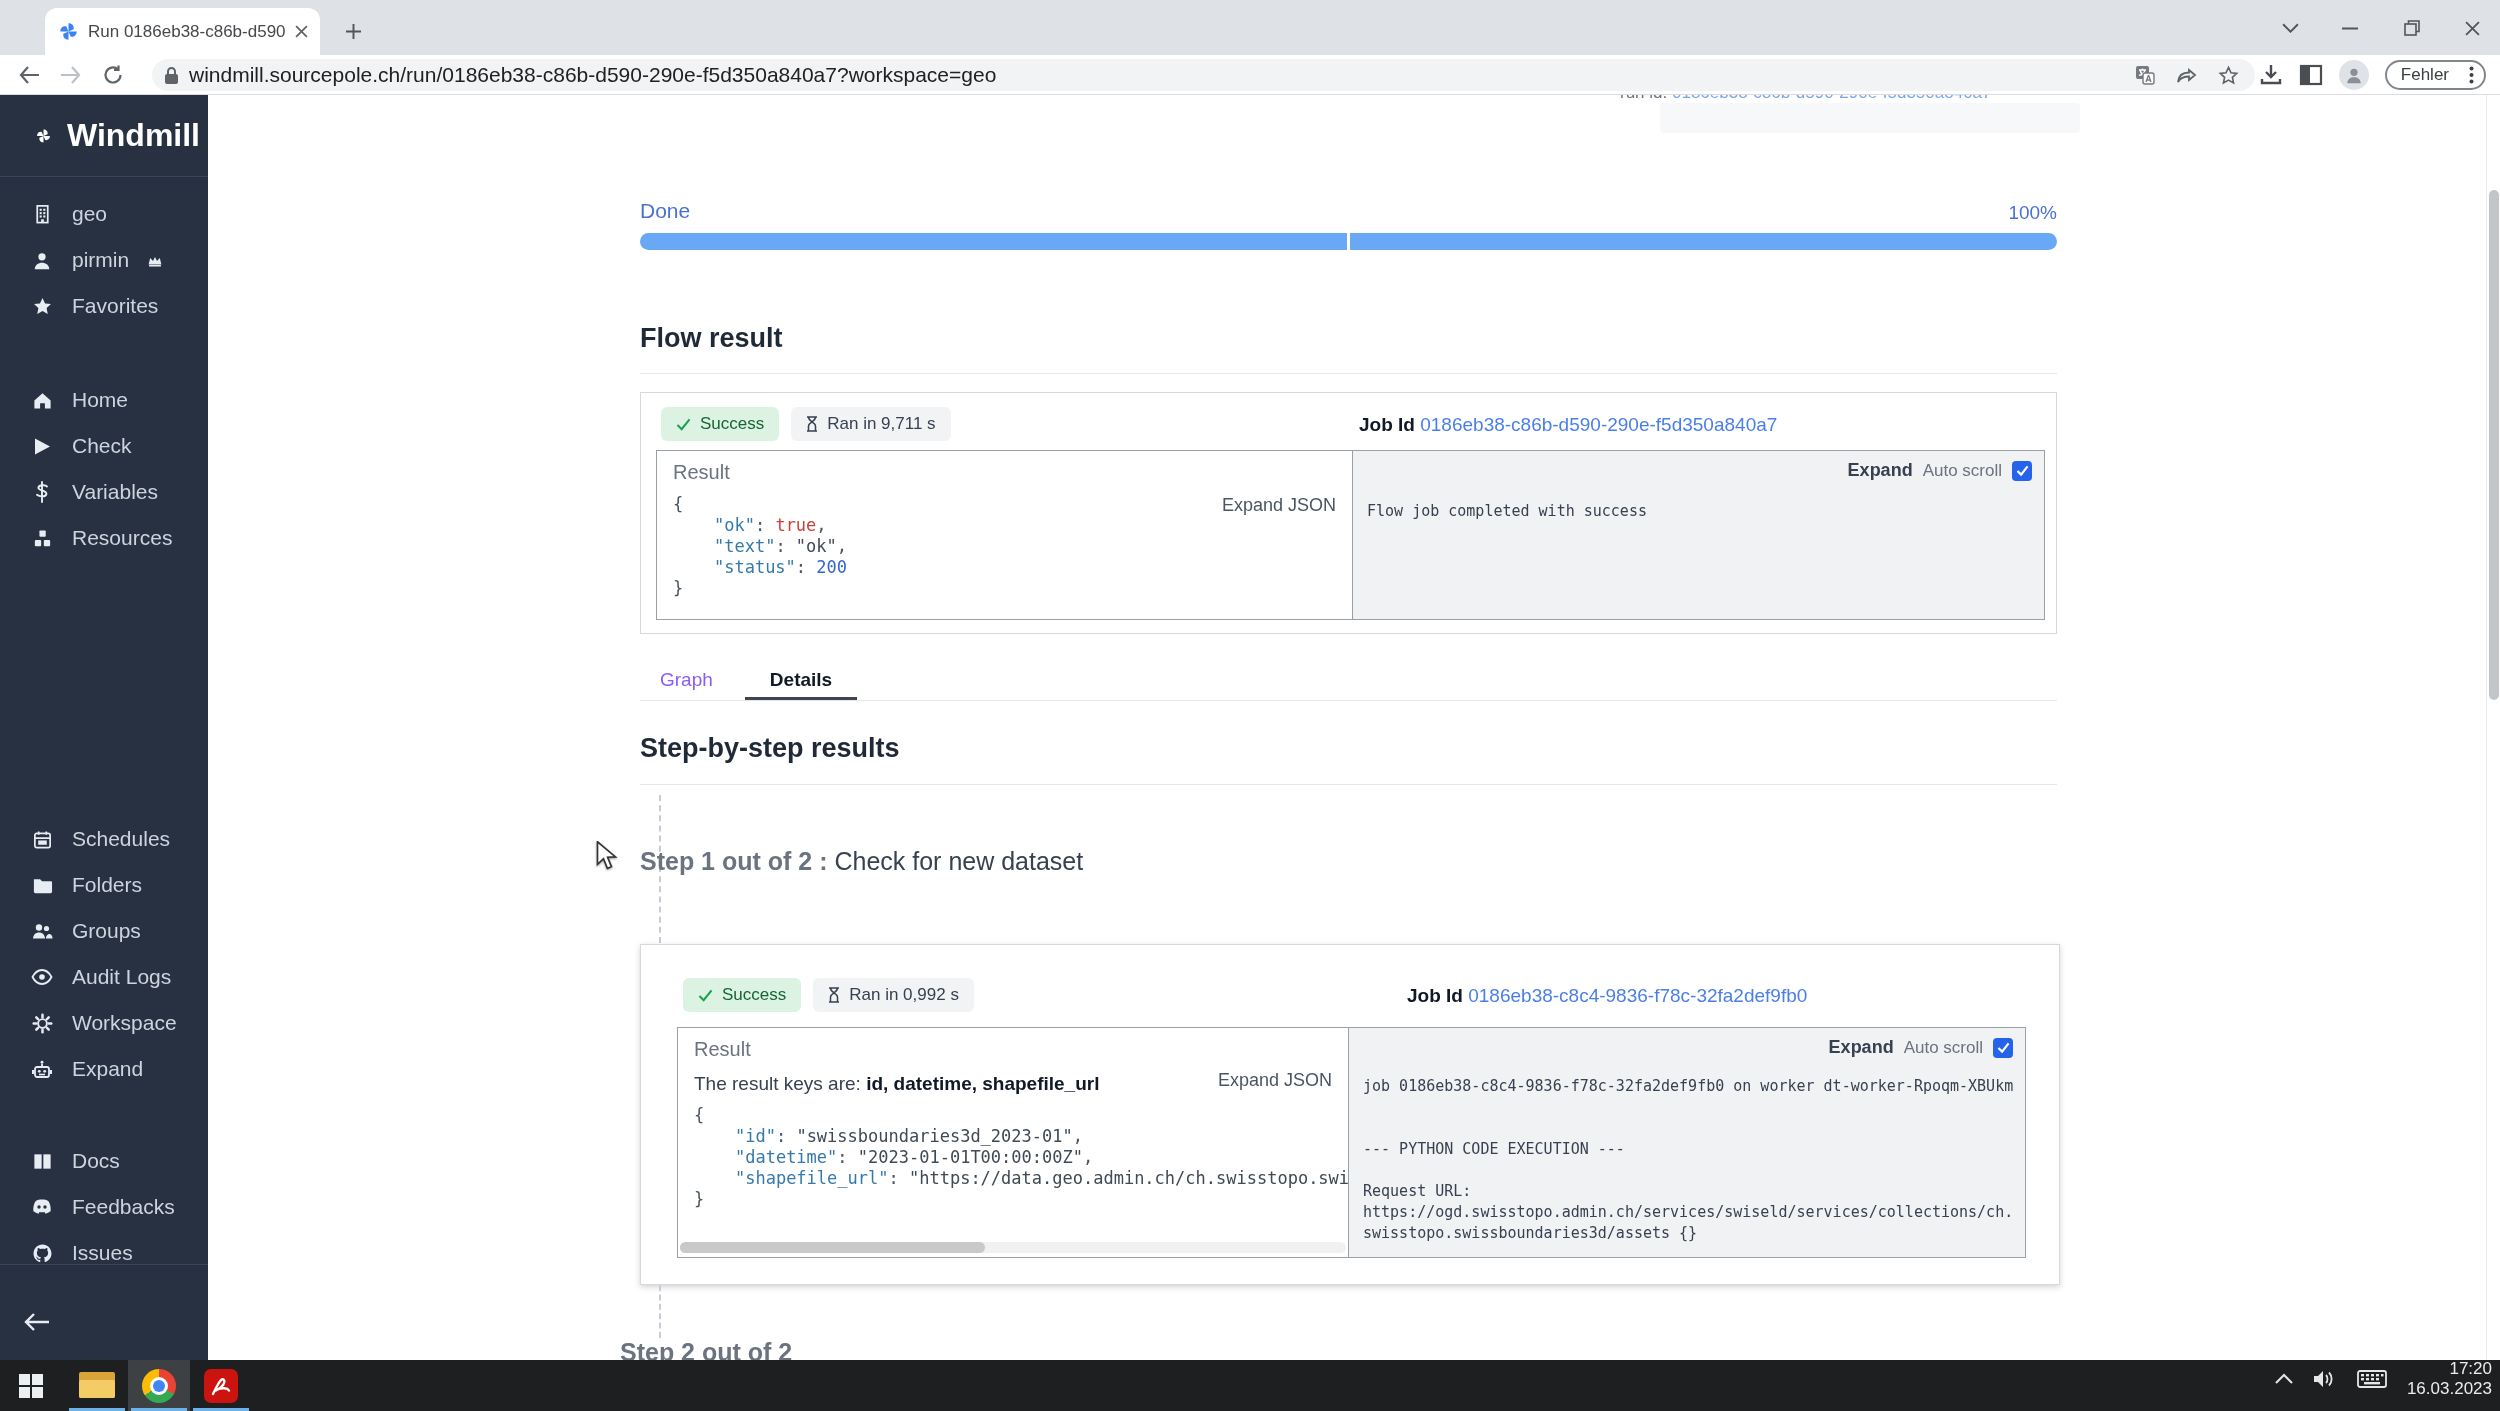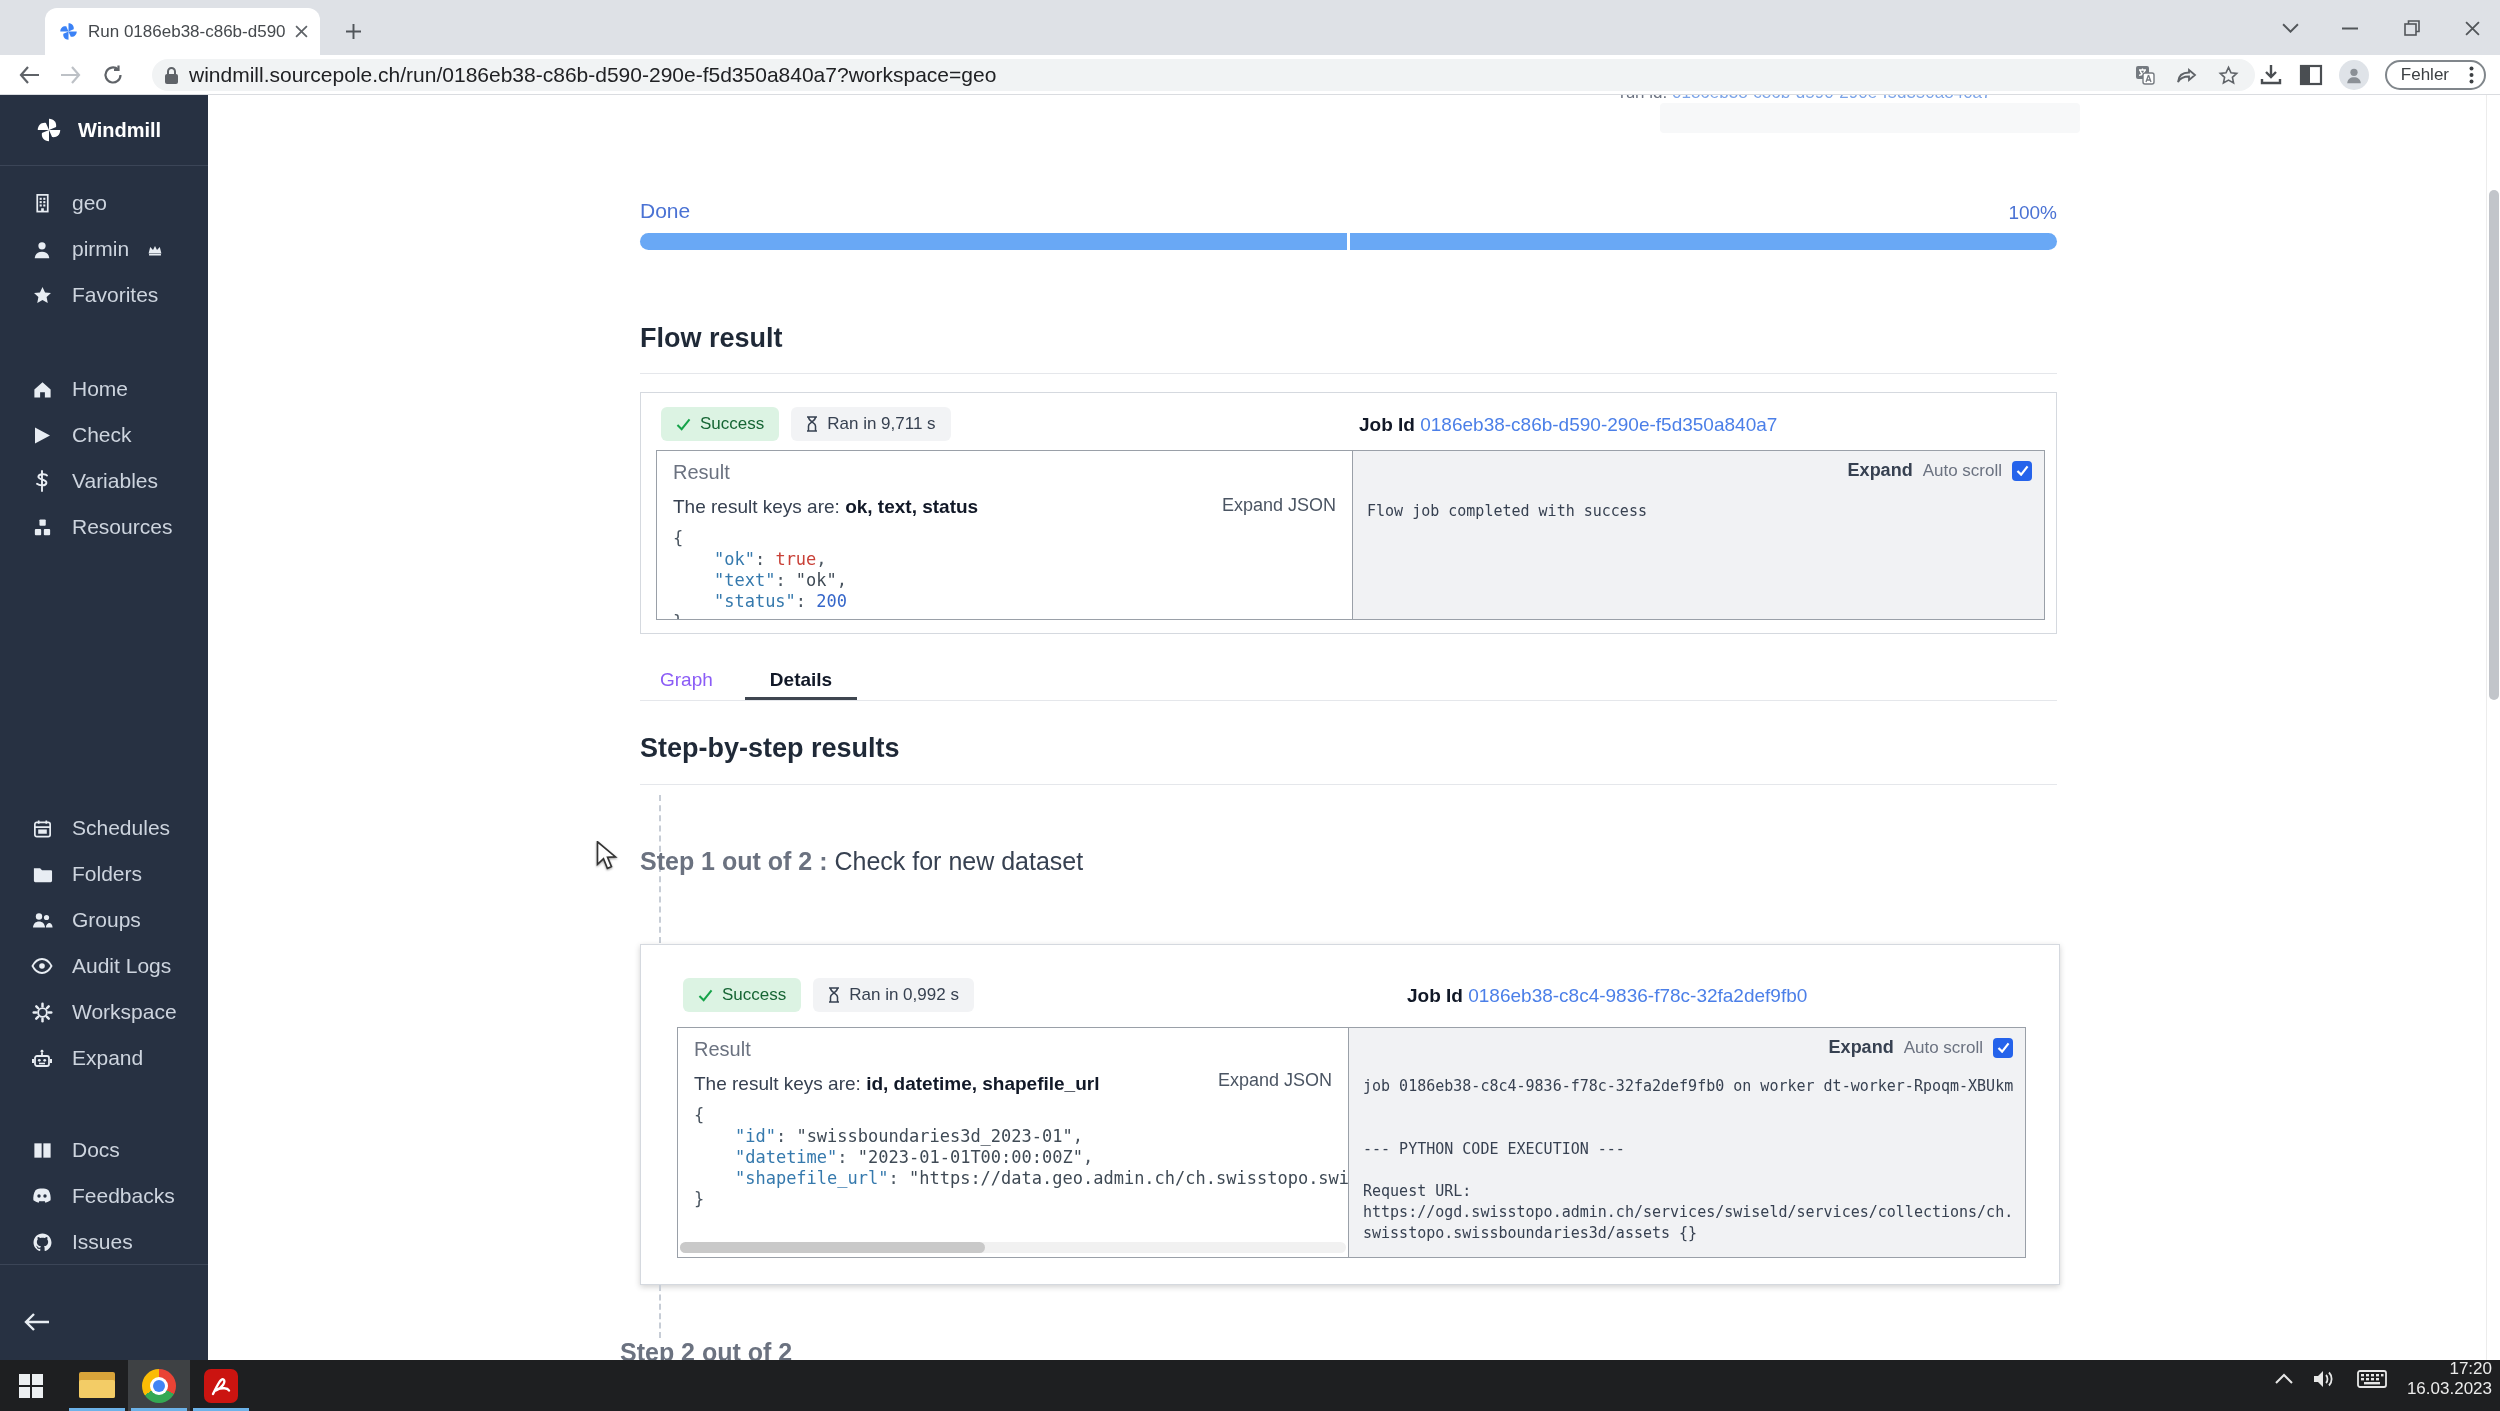--- a/index.html
+++ b/index.html
@@ -21,21 +21,21 @@
   .url-text { font-size:21px; color:#202124; margin-left:10px; white-space:nowrap; overflow:hidden; flex:1; }
   .pill-icons { display:flex; gap:20px; align-items:center; margin-right:4px; }
   .rt-icons { position:absolute; right:14px; top:2px; height:36px; display:flex; align-items:center; gap:16px; }
   .avatar { width:30px; height:30px; border-radius:50%; background:#dfe3e8; display:flex; align-items:center; justify-content:center; }
   .fehler-pill { display:flex; align-items:center; gap:20px; border:2px solid #80868b; border-radius:16px; padding:3px 10px 3px 14px; }
   .fehler-label { font-size:17px; color:#3c4043; }
 
   
   .app { position:absolute; left:0; top:95px; width:2500px; height:1265px; display:flex; }
   .sidebar { width:208px; height:100%; background:#273142; color:#cdd4de; flex:none; position:relative; }
-  .sb-logo { display:flex; align-items:center; gap:16px; padding:22px 16px 20px 36px; color:#fff; font-weight:bold; font-size:20px; }
+  .sb-logo { display:flex; align-items:center; gap:16px; padding:22px 8px 20px 36px; color:#fff; font-weight:bold; font-size:32px; }
   .sb-divider { height:1px; background:#3b4557; margin:2px 0 14px 0; }
   .sb-item { display:flex; align-items:center; gap:18px; padding:11px 0 11px 30px; font-size:21px; cursor:pointer; }
   .sb-item .ic { width:24px; display:flex; justify-content:center; color:#e8edf3; }
   .sb-gap { height:48px; }
   .sb-bottom-divider { position:absolute; left:0; right:0; bottom:95px; height:1px; background:#3b4557; }
   .sb-back { position:absolute; left:24px; bottom:28px; color:#e8edf3; }
 
   .main { position:relative; flex:1; height:100%; background:#fff; overflow:hidden; }
 
   
@@ -485,23 +485,20 @@
           </span>
         </div>
         <div class="abs jobid" style="left:718px; top:21px;">
           <b>Job Id</b>
           <a href="#">0186eb38-c86b-d590-290e-f5d350a840a7</a>
         </div>
 
         <div class="abs rpanel" style="left:15px; top:57px; width:1389px; height:170px;">
           <div class="lpane" style="width:696px;">
             <div class="r-title">Result</div>
-            <div class="keys-line">
-              <span>The result keys are: </span><b>ok, text, status</b>
-            </div>
             <div class="expand-json" style="top:44px;">Expand JSON</div>
             <div class="code"><div><span class="tok-p">{</span></div><div><span class="tok-p">    </span><span class="tok-k">"ok"</span><span class="tok-p">: </span><span class="tok-r">true</span><span class="tok-p">,</span></div><div><span class="tok-p">    </span><span class="tok-k">"text"</span><span class="tok-p">: </span><span class="tok-s">"ok"</span><span class="tok-p">,</span></div><div><span class="tok-p">    </span><span class="tok-k">"status"</span><span class="tok-p">: </span><span class="tok-n">200</span></div><div><span class="tok-p">}</span></div></div>
           </div>
           <div class="rspane">
             <div class="pane-controls">
               <span class="expand-lbl">Expand</span>
               <span class="autoscroll-lbl">Auto scroll</span>
               <span class="chk">
                 <svg width="13" height="11" viewBox="0 0 14 12">
                     <path d="M1.5 6.5 L5.5 10.5 L12.5 1.5" fill="none" stroke="#fff" stroke-width="2.4"></path>

